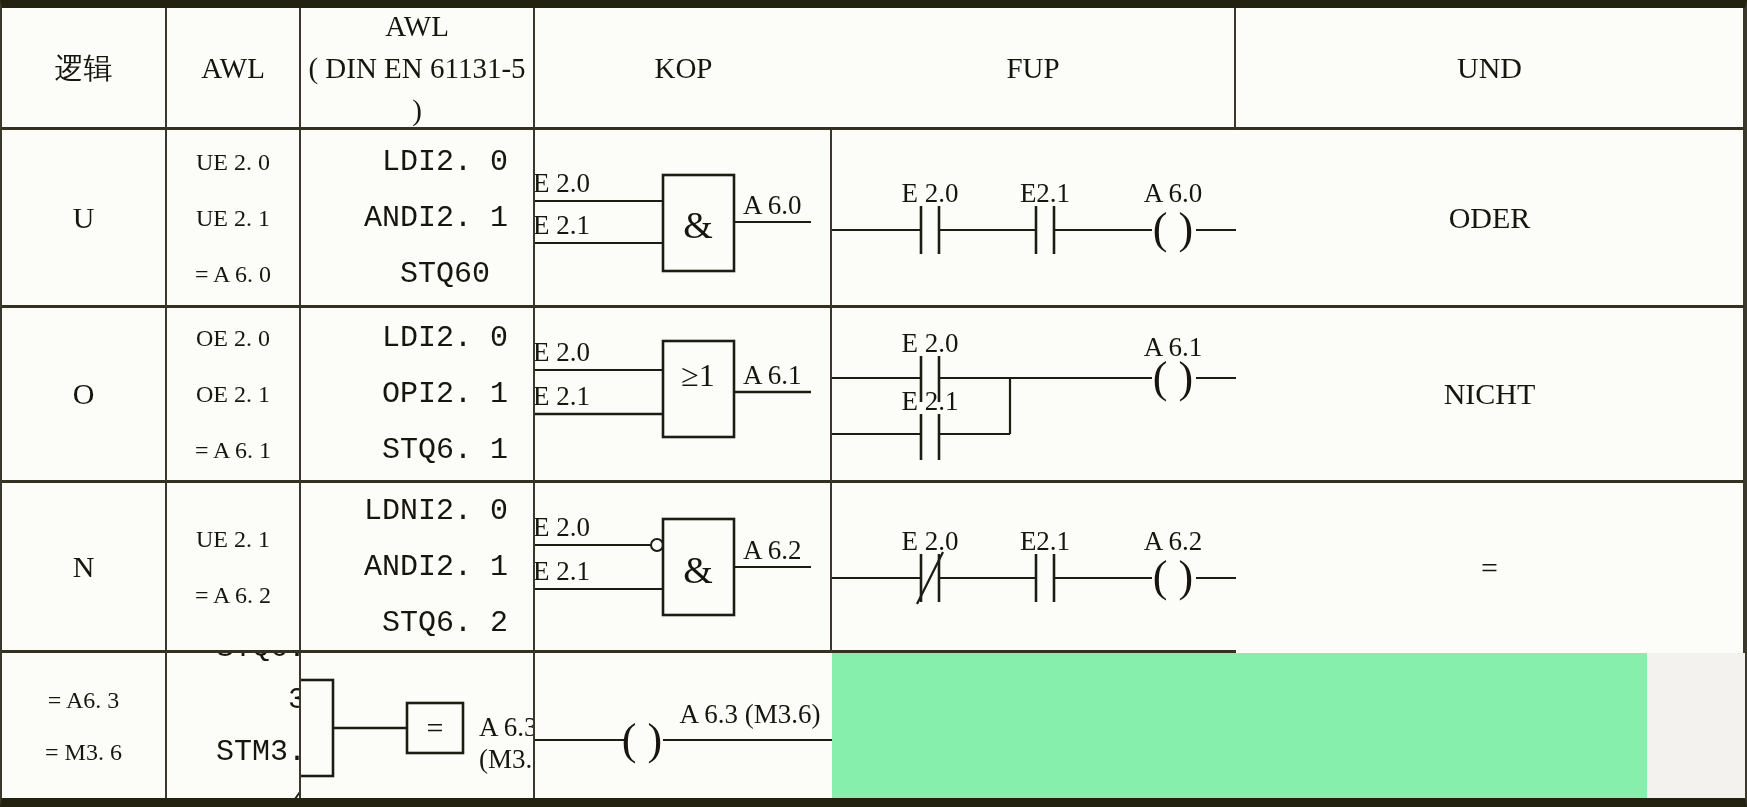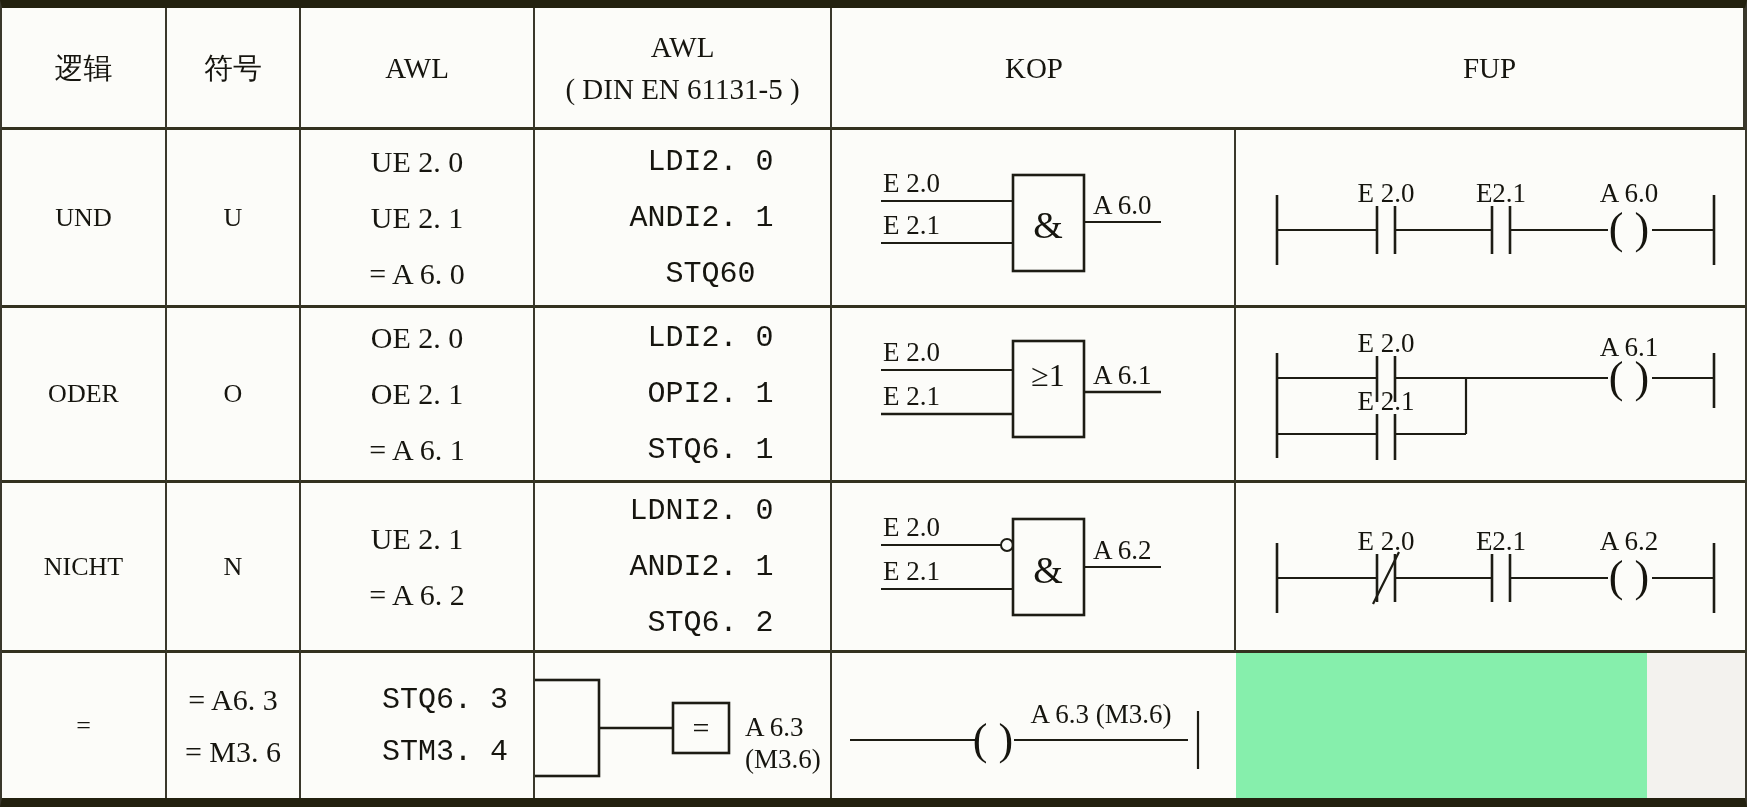--- a/index.html
+++ b/index.html
@@ -10,41 +10,38 @@
        border-left:2px solid #3a382c;border-right:2px solid #3a382c;
        display:grid;
        grid-template-columns:165px 134px 234px 297px 404px 509px;
        grid-template-rows:122px 178px 175px 170px 145px;}
   .c{box-sizing:border-box;border-right:2px solid #3a382c;border-bottom:3px solid #33311f;
      display:flex;flex-direction:column;align-items:center;justify-content:center;
      background:#fcfcf9;overflow:hidden;}
   .c.lastcol{border-right:none;}
   .c.lastrow{border-bottom:none;}
   .hdr{font-size:29px;line-height:42px;text-align:center;}
-  .txt30{font-size:26px;}
-  .awl{font-size:30px;text-align:center;line-height:56px;}
+  .txt30{font-size:30px;}
+  .awl{font-size:24px;text-align:center;line-height:56px;}
   .awl.two{line-height:52px;}
   .din{font-size:30px;line-height:56px;}
   .din.two{line-height:52px;}
   .din .ln{display:flex;text-align:right;font-family:Liberation Mono, monospace;}
   .din .op{min-width:92px;}
   svg text{font-family:"Liberation Serif","DejaVu Serif",serif;fill:#16150f;}
   svg line, svg rect, svg path, svg circle{stroke:#1d1c14;fill:none;}
 </style>
 </head>
 <body>
 
 <div class="page">
  <div class="tbl">
 
   <div class="c hdr">
         <span>逻辑</span>
-      </div>
-  <div class="c hdr">
-        <span>符号</span>
       </div>
   <div class="c hdr">
     <div>AWL</div>
   </div>
   <div class="c hdr">
     <div>AWL</div>
     <div>( DIN EN 61131-5 )</div>
   </div>
   <div class="c hdr lastcol">
         <span>KOP</span>

